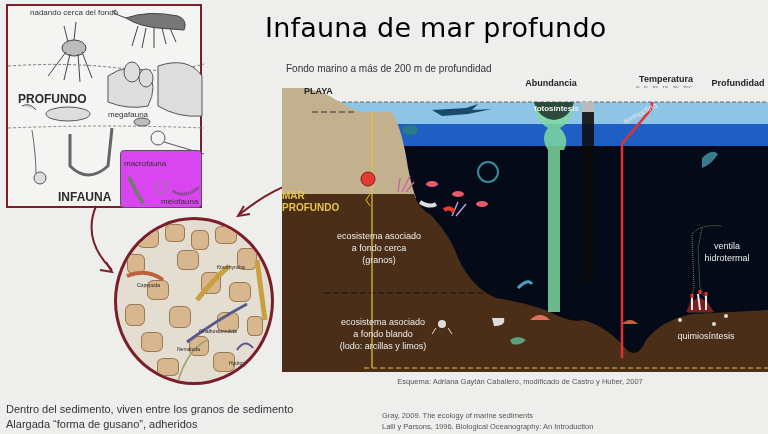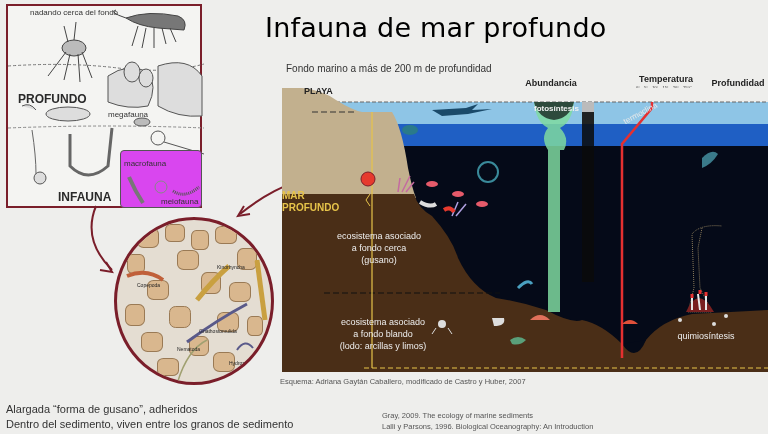--- a/index.html
+++ b/index.html
@@ -44,21 +44,21 @@
     left: 282px; top: 88px; width: 533px; height: 284px; overflow: hidden;
     background: #050a18;
   }
   .subtitle { left: 286px; top: 63px; font-size: 10px; color: #333; }
   .col-header {
     font-size: 9px; font-weight: bold; color: #222; text-align: center; line-height: 11px;
   }
   .depth-label { font-size: 9px; font-weight: bold; color: #e9e9e9; text-align: left; }
   .dark-text { font-size: 9px; color: #eee; text-align: center; line-height: 12px; }
   .yellow-text { font-size: 10px; color: #e7c44a; font-weight: bold; line-height: 12px; }
-  .credit { font-size: 7.5px; color: #555; text-align: left; }
+  .credit { font-size: 7.5px; color: #555; text-align: center; }
   .bottom-text { font-size: 11px; color: #333; line-height: 15px; }
   .refs { font-size: 7.5px; color: #555; text-align: left; line-height: 11px; }
 </style>
 </head>
 <body>
 
 <div class="abs slide-title">Infauna de mar profundo</div>
 
 <div class="abs inset-box">
   <svg class="abs" style="left:0;top:0" width="196" height="204">
@@ -257,34 +257,38 @@
   <div class="abs depth-label" style="right:4px;top:268px">11,000</div>
 
   <div class="abs yellow-text" style="left:0;top:102px;width:62px">
     <div>MAR</div>
     <div>PROFUNDO</div>
   </div>
 
   <div class="abs dark-text" style="left:52px;top:142px;width:90px">
     <div>ecosistema asociado</div>
     <div>a fondo cerca</div>
-    <div>(gusano)</div>
+    <div>(granos)</div>
   </div>
   <div class="abs dark-text" style="left:46px;top:228px;width:110px">
     <div>ecosistema asociado</div>
     <div>a fondo blando</div>
     <div>(lodo: arcillas y limos)</div>
   </div>
 
+  <div class="abs dark-text" style="left:410px;top:152px;width:70px">
+    <div>ventila</div>
+    <div>hidrotermal</div>
+  </div>
   <div class="abs dark-text" style="left:384px;top:242px;width:80px">quimiosíntesis</div>
 </div>
 
 <div class="abs credit" style="right:8px;top:377px;width:480px">Esquema: Adriana Gaytán Caballero, modificado de Castro y Huber, 2007</div>
 
 <div class="abs bottom-text" style="left:6px;top:402px">
+  <div>Dentro del sedimento, viven entre los granos de sedimento</div>
   <div>Alargada “forma de gusano”, adheridos</div>
-  <div>Dentro del sedimento, viven entre los granos de sedimento</div>
 </div>
 
 <div class="abs refs" style="right:6px;top:410px;width:380px">
   <div>Gray, 2009. The ecology of marine sediments</div>
   <div>Lalli y Parsons, 1996. Biological Oceanography: An Introduction</div>
 </div>
 
 </body></html>

